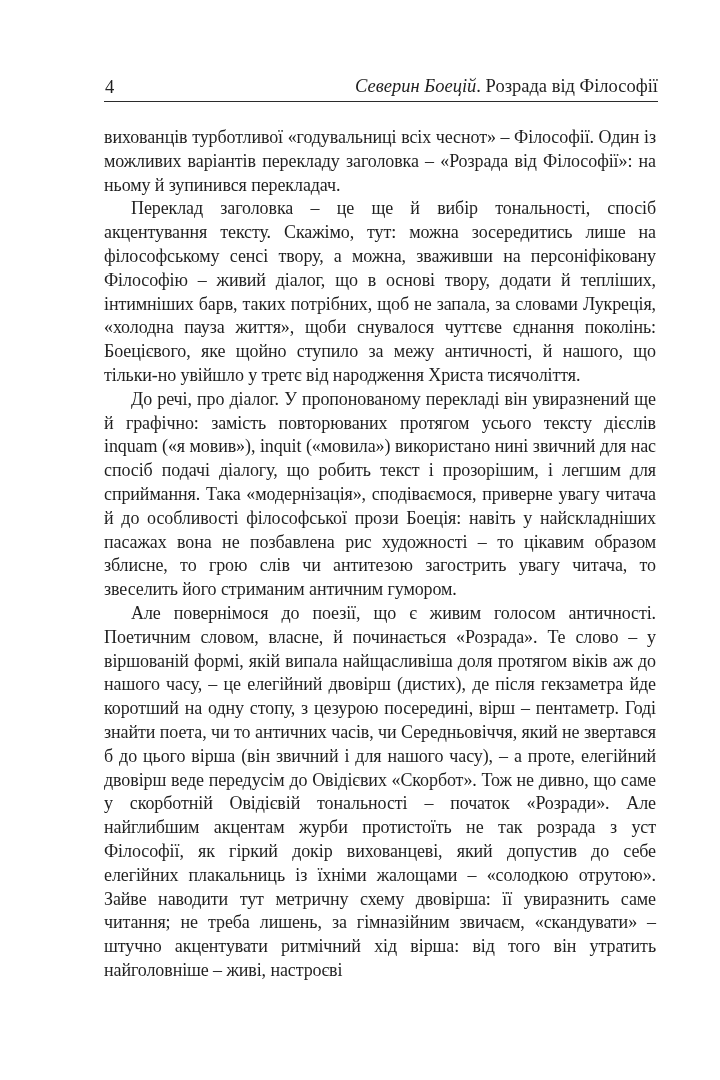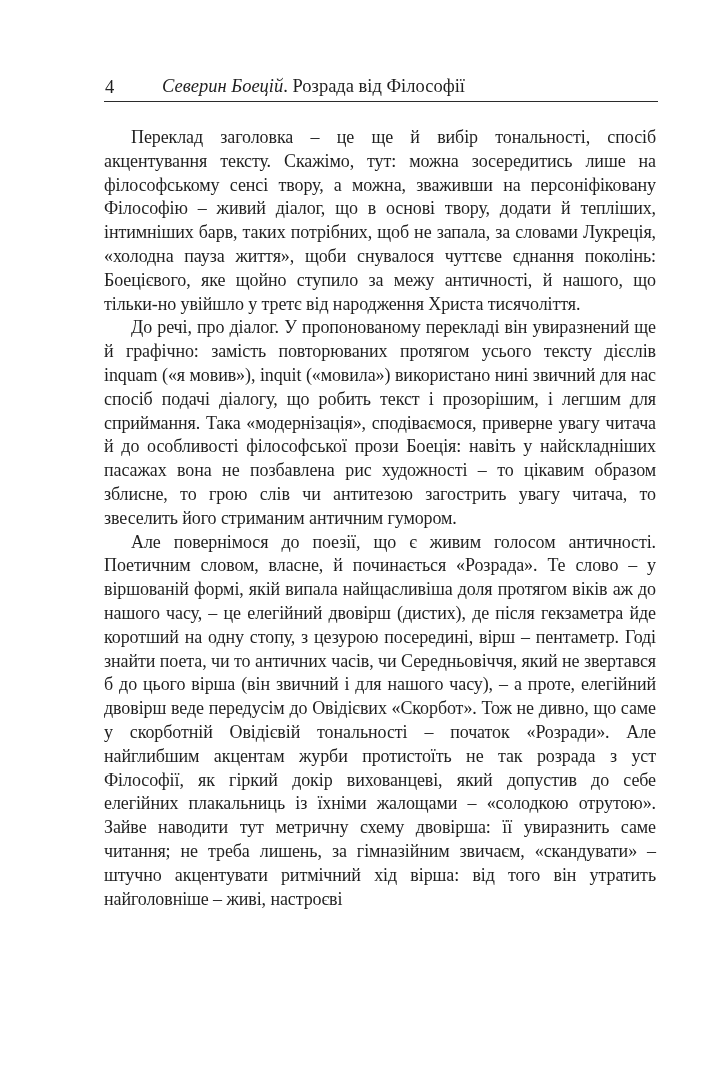--- a/index.html
+++ b/index.html
@@ -29,21 +29,21 @@
     font-size:18.5px;
     line-height:24px;
   }
   .page-number{
     position:absolute;
     left:1px;
     bottom:2px;
   }
   .running-title{
     display:block;
-    text-align:left;
+    text-align:right;
     padding-left:58px;
     white-space:nowrap;
   }
   .running-title .author{font-style:italic;}
   .body-text{
     position:absolute;
     top:126px;
     left:104px;
     width:552px;
   }
@@ -62,18 +62,19 @@
 
   <div class="page-header">
     <span class="page-number">4</span>
     <span class="running-title">
       <span class="author">Северин Боецій</span><span>. Розрада від Філософії</span>
     </span>
   </div>
 
   <div class="body-text">
 
+  <p class="para">вихованців турботливої «годувальниці всіх чеснот» – Філософії. Один із можливих варіантів перекладу заголовка – «Розрада від Філософії»: на ньому й зупинився перекладач.</p>
       <p class="para indent">Переклад заголовка – це ще й вибір тональності, спосіб акцентування тексту. Скажімо, тут: можна зосередитись лише на філософському сенсі твору, а можна, зваживши на персоніфіковану Філософію – живий діалог, що в основі твору, додати й тепліших, інтимніших барв, таких потрібних, щоб не запала, за словами Лукреція, «холодна пауза життя», щоби снувалося чуттєве єднання поколінь: Боецієвого, яке щойно ступило за межу античності, й нашого, що тільки-но увійшло у третє від народження Христа тисячоліття.</p>
       <p class="para indent">До речі, про діалог. У пропонованому перекладі він увиразнений ще й графічно: замість повторюваних протягом усього тексту дієслів inquam («я мовив»), inquit («мовила») використано нині звичний для нас спосіб подачі діалогу, що робить текст і прозорішим, і легшим для сприймання. Така «модернізація», сподіваємося, приверне увагу читача й до особливості філософської прози Боеція: навіть у найскладніших пасажах вона не позбавлена рис художності – то цікавим образом зблисне, то грою слів чи антитезою загострить увагу читача, то звеселить його стриманим античним гумором.</p>
       <p class="para indent">Але повернімося до поезії, що є живим голосом античності. Поетичним словом, власне, й починається «Розрада». Те слово – у віршованій формі, якій випала найщасливіша доля протягом віків аж до нашого часу, – це елегійний двовірш (дистих), де після гекзаметра йде коротший на одну стопу, з цезурою посередині, вірш – пентаметр. Годі знайти поета, чи то античних часів, чи Середньовіччя, який не звертався б до цього вірша (він звичний і для нашого часу), – а проте, елегійний двовірш веде передусім до Овідієвих «Скорбот». Тож не дивно, що саме у скорботній Овідієвій тональності – початок «Розради». Але найглибшим акцентам журби протистоїть не так розрада з уст Філософії, як гіркий докір вихованцеві, який допустив до себе елегійних плакальниць із їхніми жалощами – «солодкою отрутою». Зайве наводити тут метричну схему двовірша: її увиразнить саме читання; не треба лишень, за гімназійним звичаєм, «скандувати» – штучно акцентувати ритмічний хід вірша: від того він утратить найголовніше – живі, настроєві</p>
     </div>
 
 </div>
 
 </body></html>

